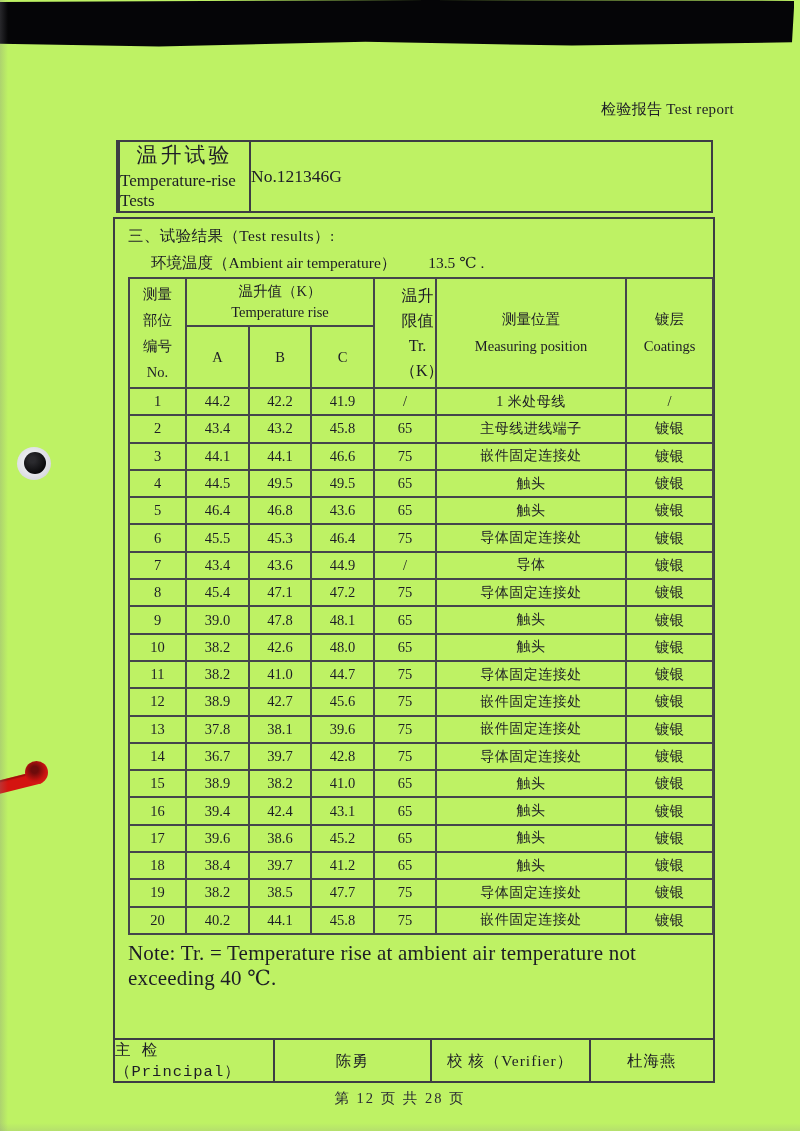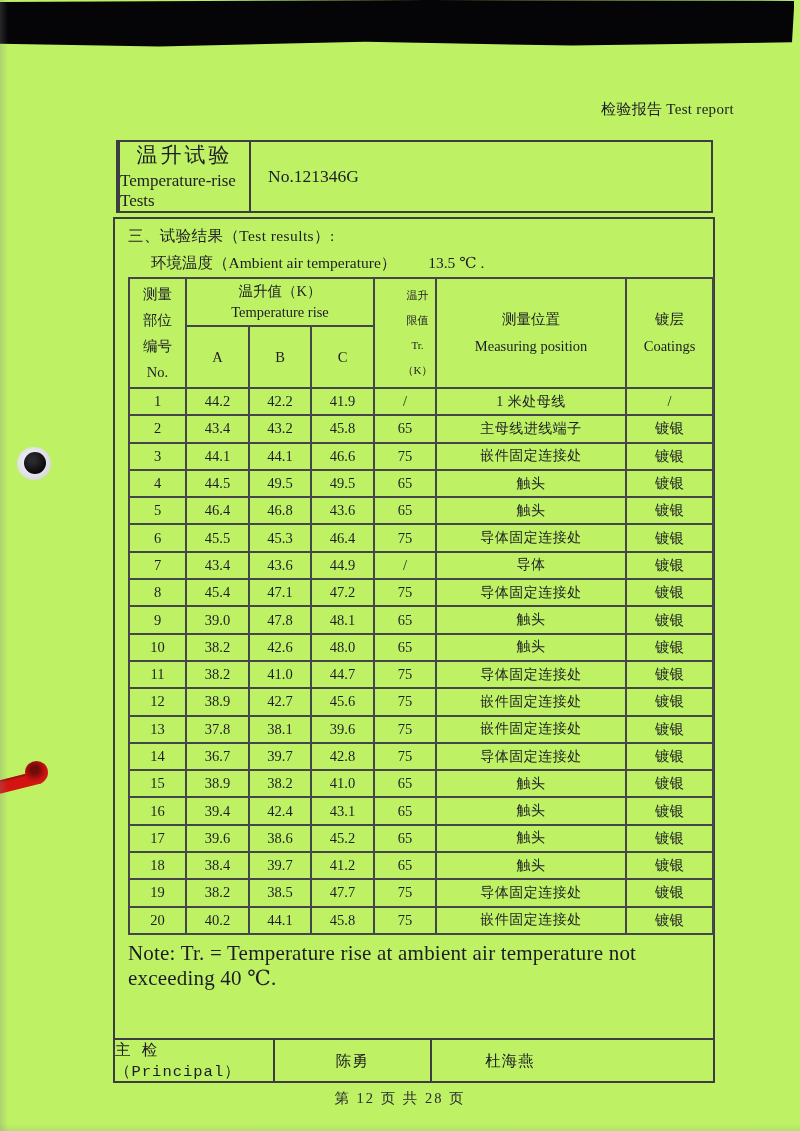--- a/index.html
+++ b/index.html
@@ -47,40 +47,40 @@
     border:2px solid #3d3d44;display:grid;grid-template-columns:133px 266px auto;
   }
   .h-cell{display:flex;flex-direction:column;align-items:center;justify-content:center;box-sizing:border-box;}
   .logo-cell span{
     font-family:"Liberation Sans","DejaVu Sans",sans-serif;font-weight:bold;
     font-size:29px;letter-spacing:.5px;color:#12151e;transform:scaleY(1.04);
   }
   .title-cell{border-left:2px solid #3d3d44;border-right:2px solid #3d3d44;line-height:1.15;}
   .title-zh{font-size:21px;letter-spacing:3px;margin-bottom:4px;}
   .title-en{font-size:17px;}
-  .no-cell{align-items:flex-start;padding-left:17px;font-size:17.5px;}
+  .no-cell{align-items:flex-start;font-size:17.5px;}
   
   .outer-box{
     position:absolute;left:113px;top:217px;width:602px;height:866px;box-sizing:border-box;
     border:2px solid #3d3d44;
   }
   .section-heading{position:absolute;top:7px;left:13px;font-size:15.5px;letter-spacing:.4px;}
   .ambient-line{position:absolute;top:34px;left:36px;font-size:15.5px;}
   .ambient-value{display:inline-block;margin-left:28px;}
   
   .results-table{
     position:absolute;top:58px;left:13px;width:584px;border-collapse:collapse;table-layout:fixed;
   }
   .results-table th,.results-table td{
     border:2px solid #45454c;text-align:center;vertical-align:middle;
     font-weight:normal;padding:0;overflow:hidden;
   }
   .results-table thead th{font-size:14.5px;}
   .no-head div{line-height:26px;font-size:14.5px;}
-  .limit-head div{line-height:25px;font-size:11px;padding-left:25px;}
+  .limit-head div{line-height:25px;font-size:16px;padding-left:25px;}
   .rise-head{height:46px;line-height:21px;font-size:14.5px;}
   .phase-cell{height:60px;font-size:15px;}
   .two-line div{line-height:27px;}
   .results-table tbody tr{height:27.3px;}
   .results-table tbody td{font-size:14.5px;}
   .results-table tbody td.pos-cell{font-size:14px;letter-spacing:.5px;}
   
   .note-line{position:absolute;top:722px;left:13px;font-size:21px;letter-spacing:.2px;}
   
   .sig-row{
@@ -351,18 +351,19 @@
             <td>镀银</td>
           </tr>
         </tbody>
     </table>
 
     <div class="note-line">Note:   Tr. = Temperature rise at ambient air temperature not exceeding 40 ℃.</div>
 
     <div class="sig-row">
       <div class="sig-cell">主 检（Principal）</div>
       <div class="sig-cell">陈勇</div>
+      <div class="sig-cell">校 核（Verifier）</div>
       <div class="sig-cell">杜海燕</div>
     </div>
   </div>
 
   <div class="footer">第 12 页 共 28 页</div>
 </div>
 
 </body></html>

